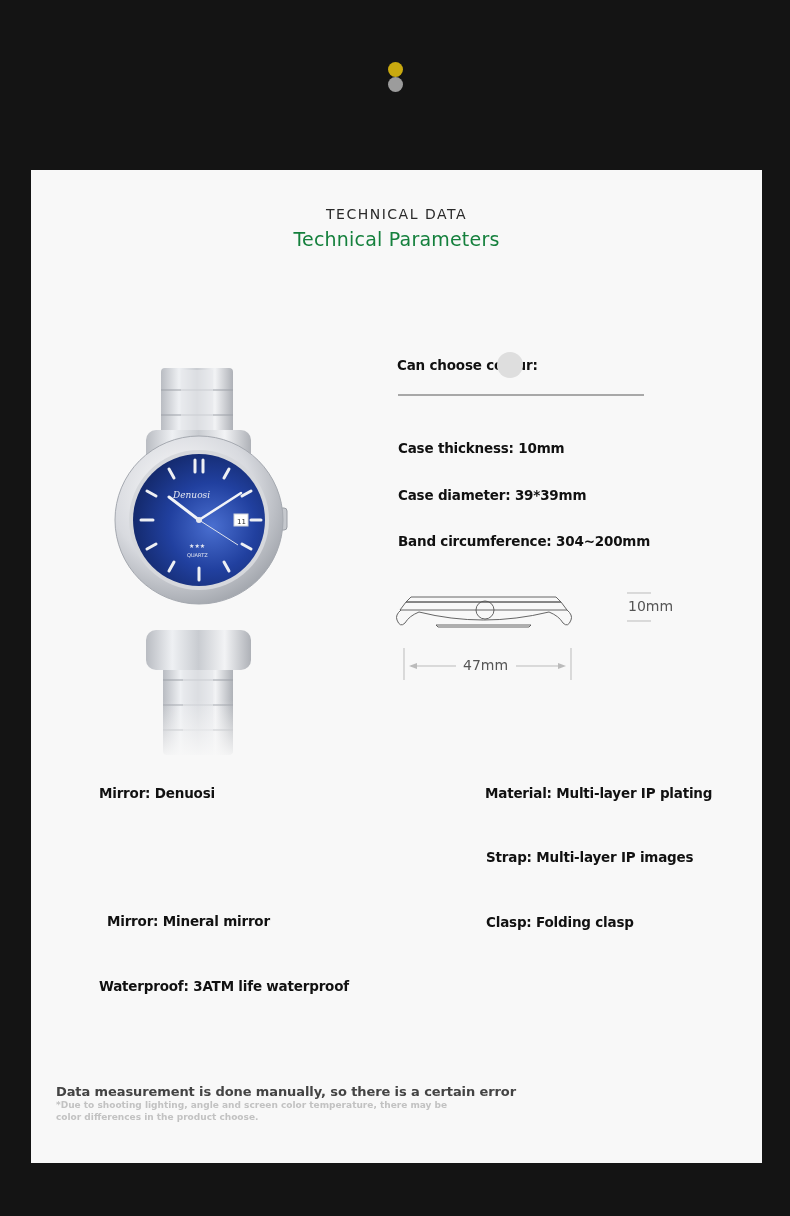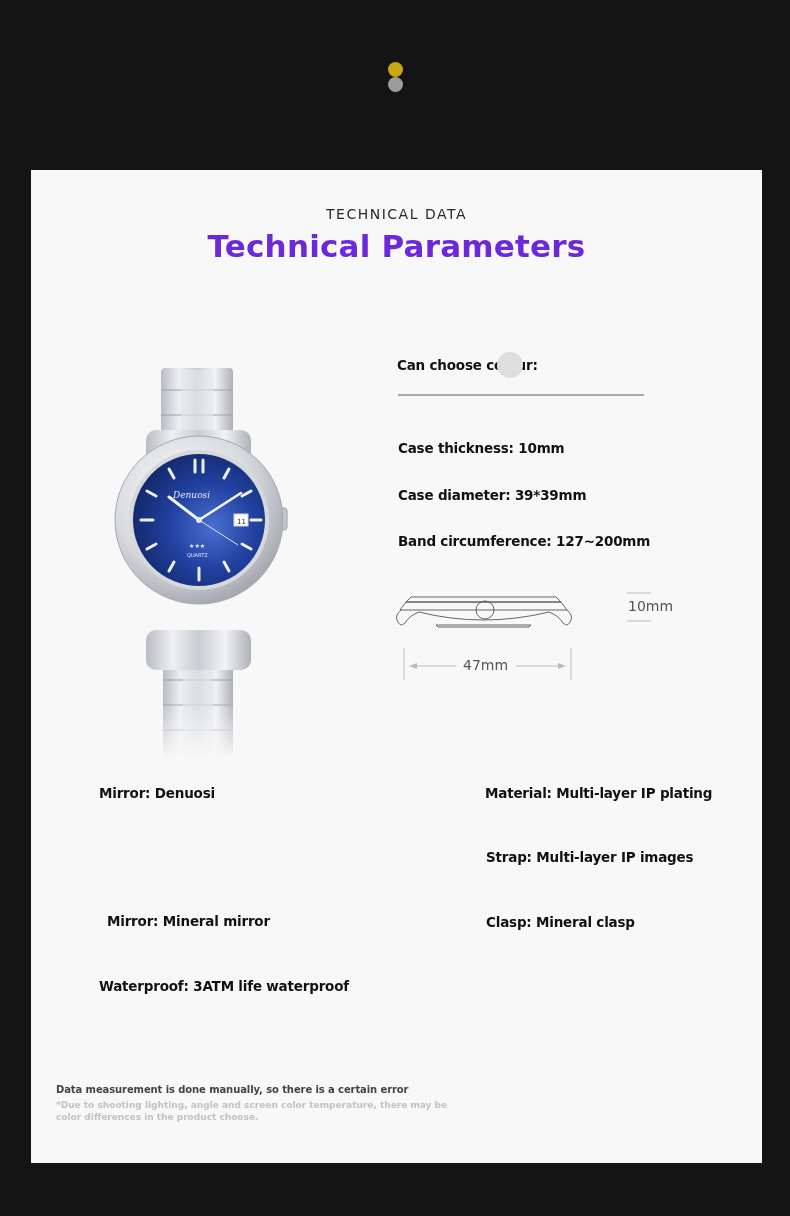--- a/index.html
+++ b/index.html
@@ -9,33 +9,33 @@
     .dots { position: absolute; left: 388px; top: 62px; width: 16px; height: 32px; }
     .dot { position: absolute; left: 0; width: 15px; height: 15px; border-radius: 50%; }
     .dot.yellow { top: 0; background: #c9a90f; }
     .dot.gray { top: 15px; background: #9c9c9c; }
 
     .card { position: absolute; left: 31px; top: 170px; width: 731px; height: 993px; background: #f8f8f8; }
 
     .eyebrow { position: absolute; left: 0; width: 731px; top: 36px; text-align: center;
       font-family: "DejaVu Sans", sans-serif; font-size: 14px; letter-spacing: 1.5px; color: #2a2a2a; font-weight: normal; }
     .title { position: absolute; left: 0; width: 731px; top: 58px; text-align: center;
-      font-family: "DejaVu Sans", sans-serif; font-weight: bold; font-size: 31px; color: #6d28d9; letter-spacing: 0.2px; }
+      font-family: "DejaVu Sans", sans-serif; font-weight: normal; font-size: 19px; color: #15803d; letter-spacing: 0.2px; }
 
     .spec { position: absolute; font-family: "DejaVu Sans", sans-serif; font-weight: bold; font-size: 13.5px; color: #111; line-height: 18px; letter-spacing: -0.2px; }
 
     .colour-swatch { position: absolute; left: 466px; top: 182px; width: 26px; height: 26px; border-radius: 50%; background: #dedede; }
     .colour-rule { position: absolute; left: 367px; top: 224px; width: 246px; height: 2px; background: #a8a8a8; }
 
     .watch-wrap { position: absolute; left: 70px; top: 190px; width: 210px; height: 400px; }
 
     .diagram { position: absolute; left: 360px; top: 418px; width: 260px; height: 100px; }
     .dim-label { position: absolute; font-family: "DejaVu Sans", sans-serif; font-size: 14px; color: #555; font-weight: normal; }
 
-    .footnote-main { position: absolute; left: 25px; top: 914px; font-family: "DejaVu Sans", sans-serif; font-weight: bold; font-size: 10px; color: #444; letter-spacing: -0.1px; }
+    .footnote-main { position: absolute; left: 25px; top: 914px; font-family: "DejaVu Sans", sans-serif; font-weight: bold; font-size: 13px; color: #444; letter-spacing: -0.1px; }
     .footnote-sub { position: absolute; left: 25px; top: 929px; width: 410px; font-family: "DejaVu Sans", sans-serif; font-weight: bold; font-size: 9px; color: #c2c2c2; line-height: 12px; }
   </style>
 </head>
 <body>
 
 <div class="dots">
   <div class="dot yellow"></div>
   <div class="dot gray"></div>
 </div>
 
@@ -119,21 +119,21 @@
       <circle cx="98" cy="160" r="3" fill="#e8eaee"></circle>
     </svg>
   </div>
 
   <div class="spec" style="left:366px; top:186px;">Can choose colour:</div>
   <div class="colour-swatch"></div>
   <div class="colour-rule"></div>
 
   <div class="spec" style="left:367px; top:269px;">Case thickness: 10mm</div>
   <div class="spec" style="left:367px; top:316px;">Case diameter: 39*39mm</div>
-  <div class="spec" style="left:367px; top:362px;">Band circumference: 127~200mm</div>
+  <div class="spec" style="left:367px; top:362px;">Band circumference: 304~200mm</div>
 
   <div class="diagram">
     <svg width="260" height="100" viewBox="0 0 260 100" xmlns="http://www.w3.org/2000/svg">
       <g fill="none" stroke="#555" stroke-width="0.9">
         <path d="M20 9 L 165 9 L 170 14 L 15 14 Z"></path>
         <path d="M15 14 L 170 14 L 176 22 L 9 22 Z"></path>
         <path d="M10 22 Q 4 27 6 32 Q 9 40 14 35 Q 18 28 28 24"></path>
         <path d="M176 22 Q 182 27 180 32 Q 177 40 172 35 Q 168 28 158 24"></path>
         <path d="M28 24 Q 92 40 158 24"></path>
         <path d="M45 37 L 140 37 L 138 39 L 47 39 Z"></path>
@@ -155,17 +155,17 @@
     <div class="dim-label" style="left:237px; top:10px;">10mm</div>
     <div class="dim-label" style="left:72px; top:69px;">47mm</div>
   </div>
 
   <div class="spec" style="left:68px; top:614px;">Mirror: Denuosi</div>
   <div class="spec" style="left:76px; top:742px;">Mirror: Mineral mirror</div>
   <div class="spec" style="left:68px; top:807px;">Waterproof: 3ATM life waterproof</div>
 
   <div class="spec" style="left:454px; top:614px;">Material: Multi-layer IP plating</div>
   <div class="spec" style="left:455px; top:678px;">Strap: Multi-layer IP images</div>
-  <div class="spec" style="left:455px; top:743px;">Clasp: Mineral clasp</div>
+  <div class="spec" style="left:455px; top:743px;">Clasp: Folding clasp</div>
 
   <div class="footnote-main">Data measurement is done manually, so there is a certain error</div>
   <div class="footnote-sub">*Due to shooting lighting, angle and screen color temperature, there may be color differences in the product choose.</div>
 </div>
 
 </body></html>

